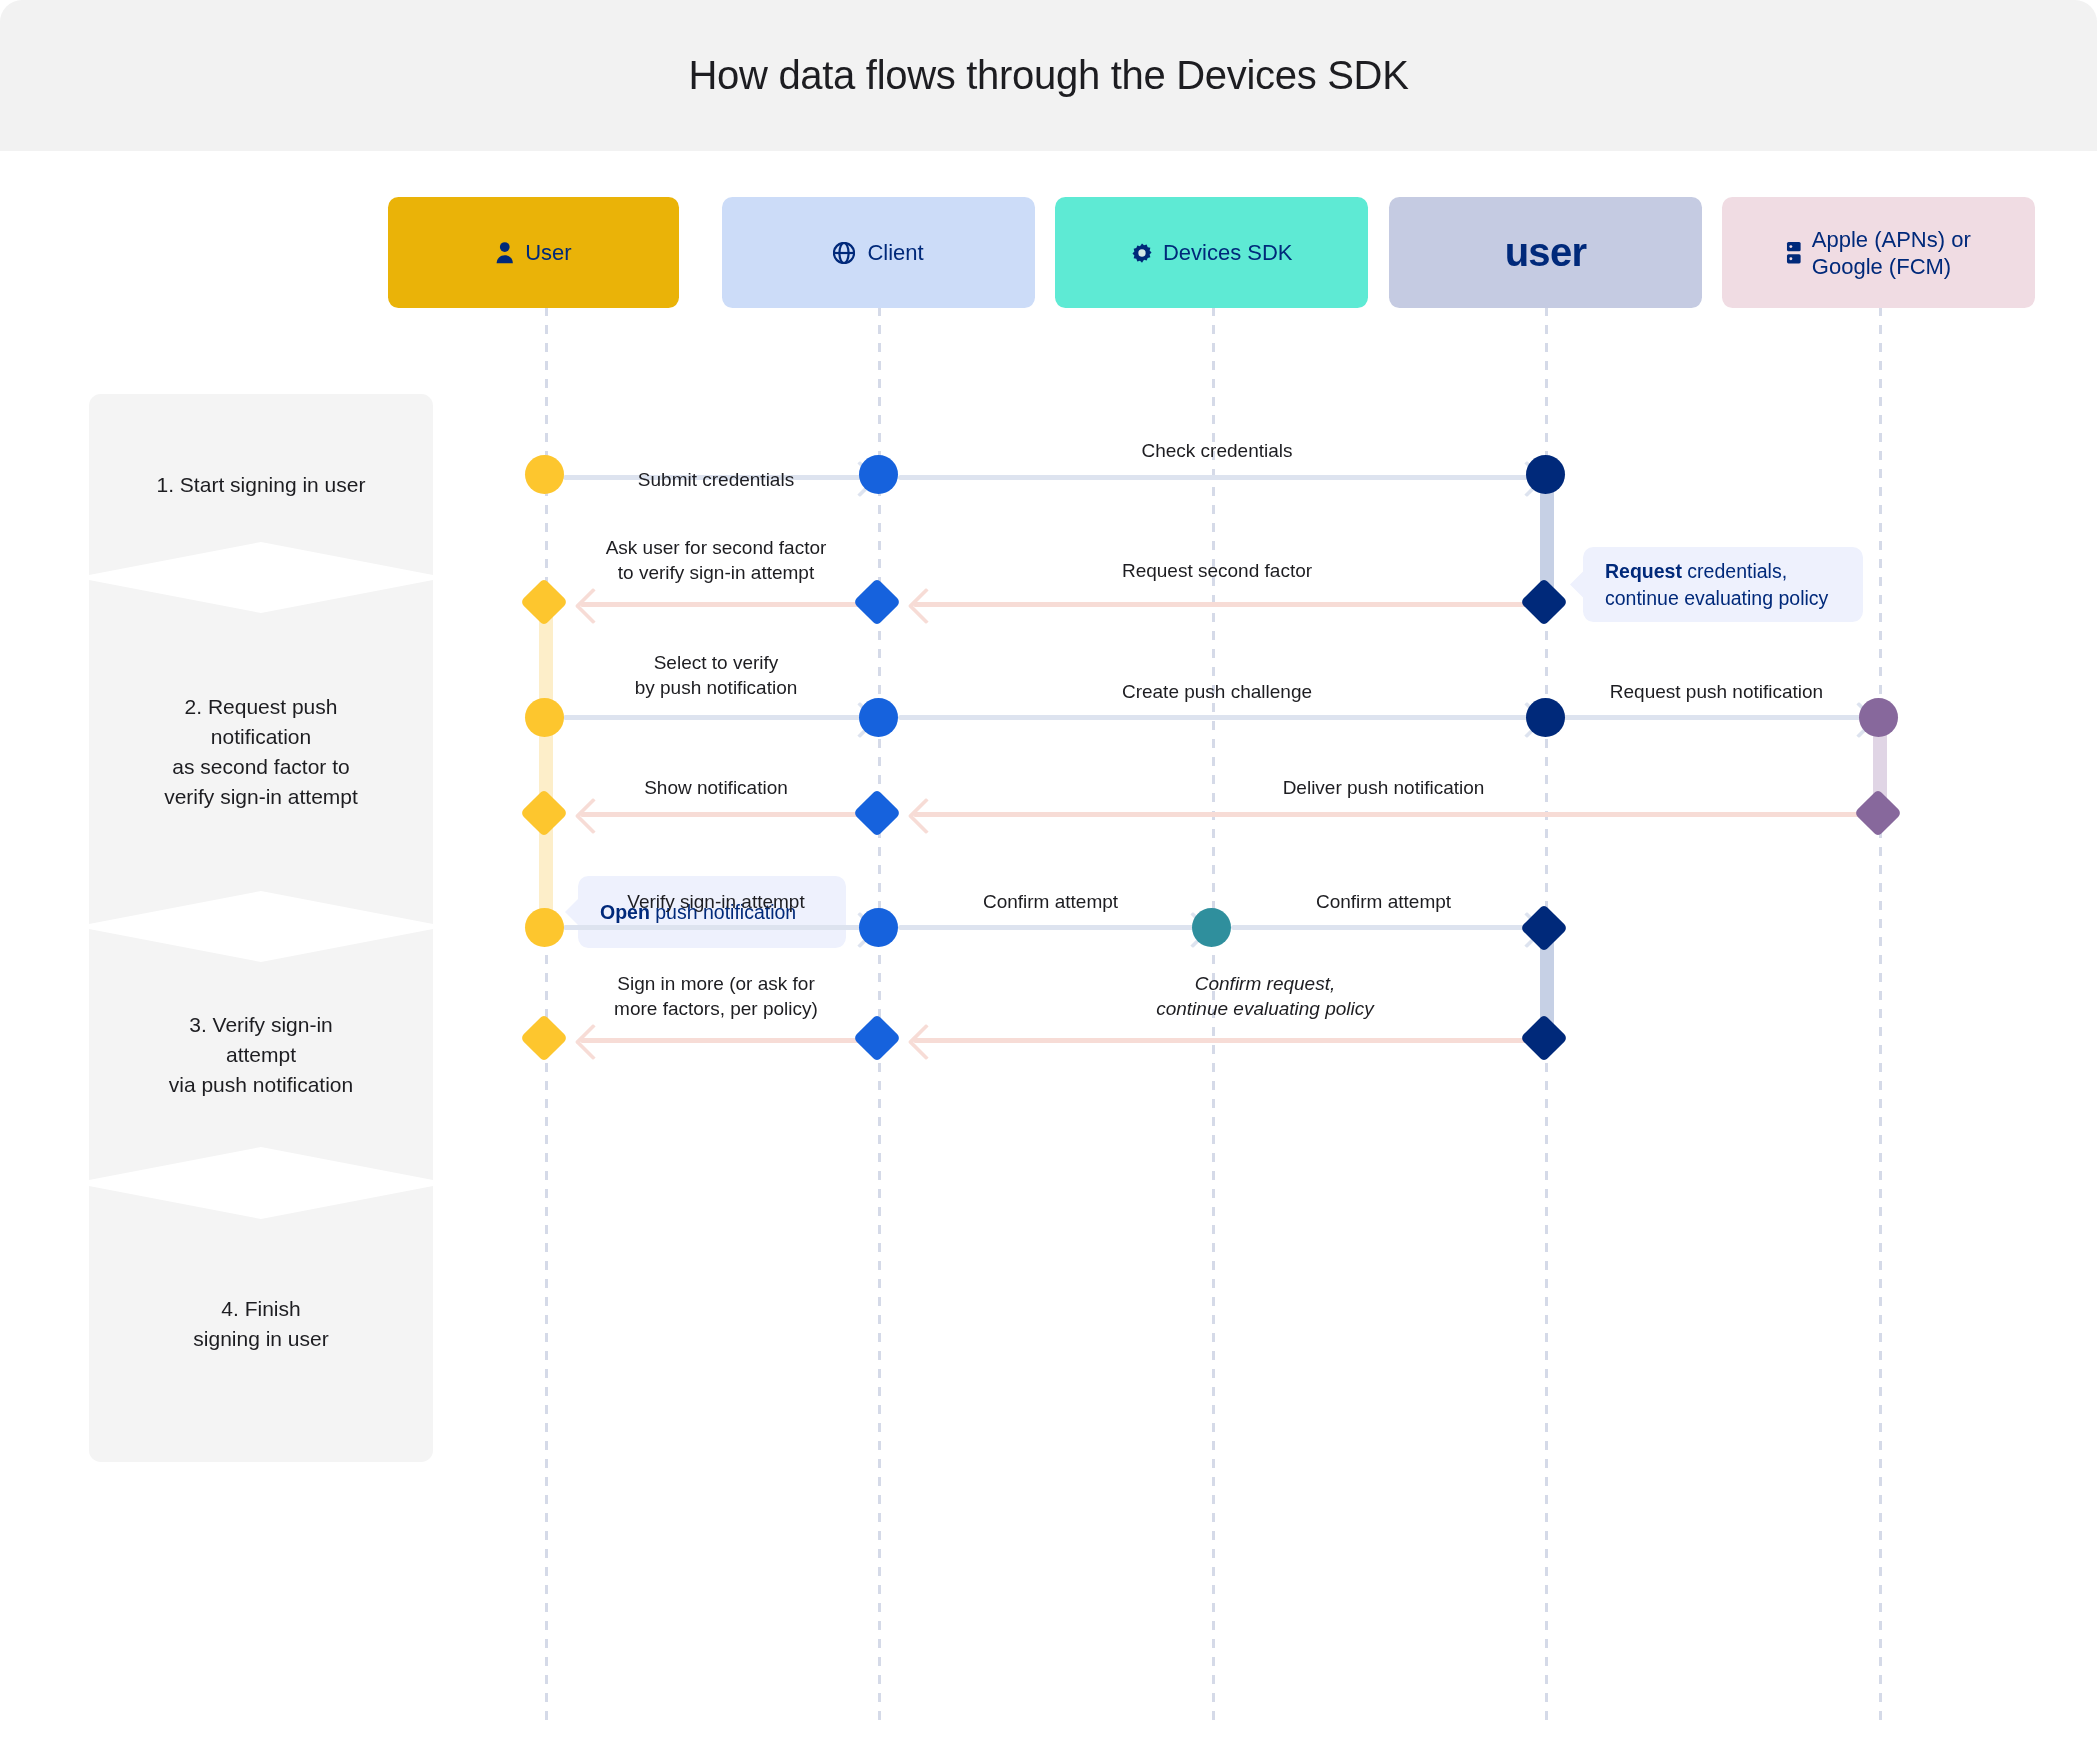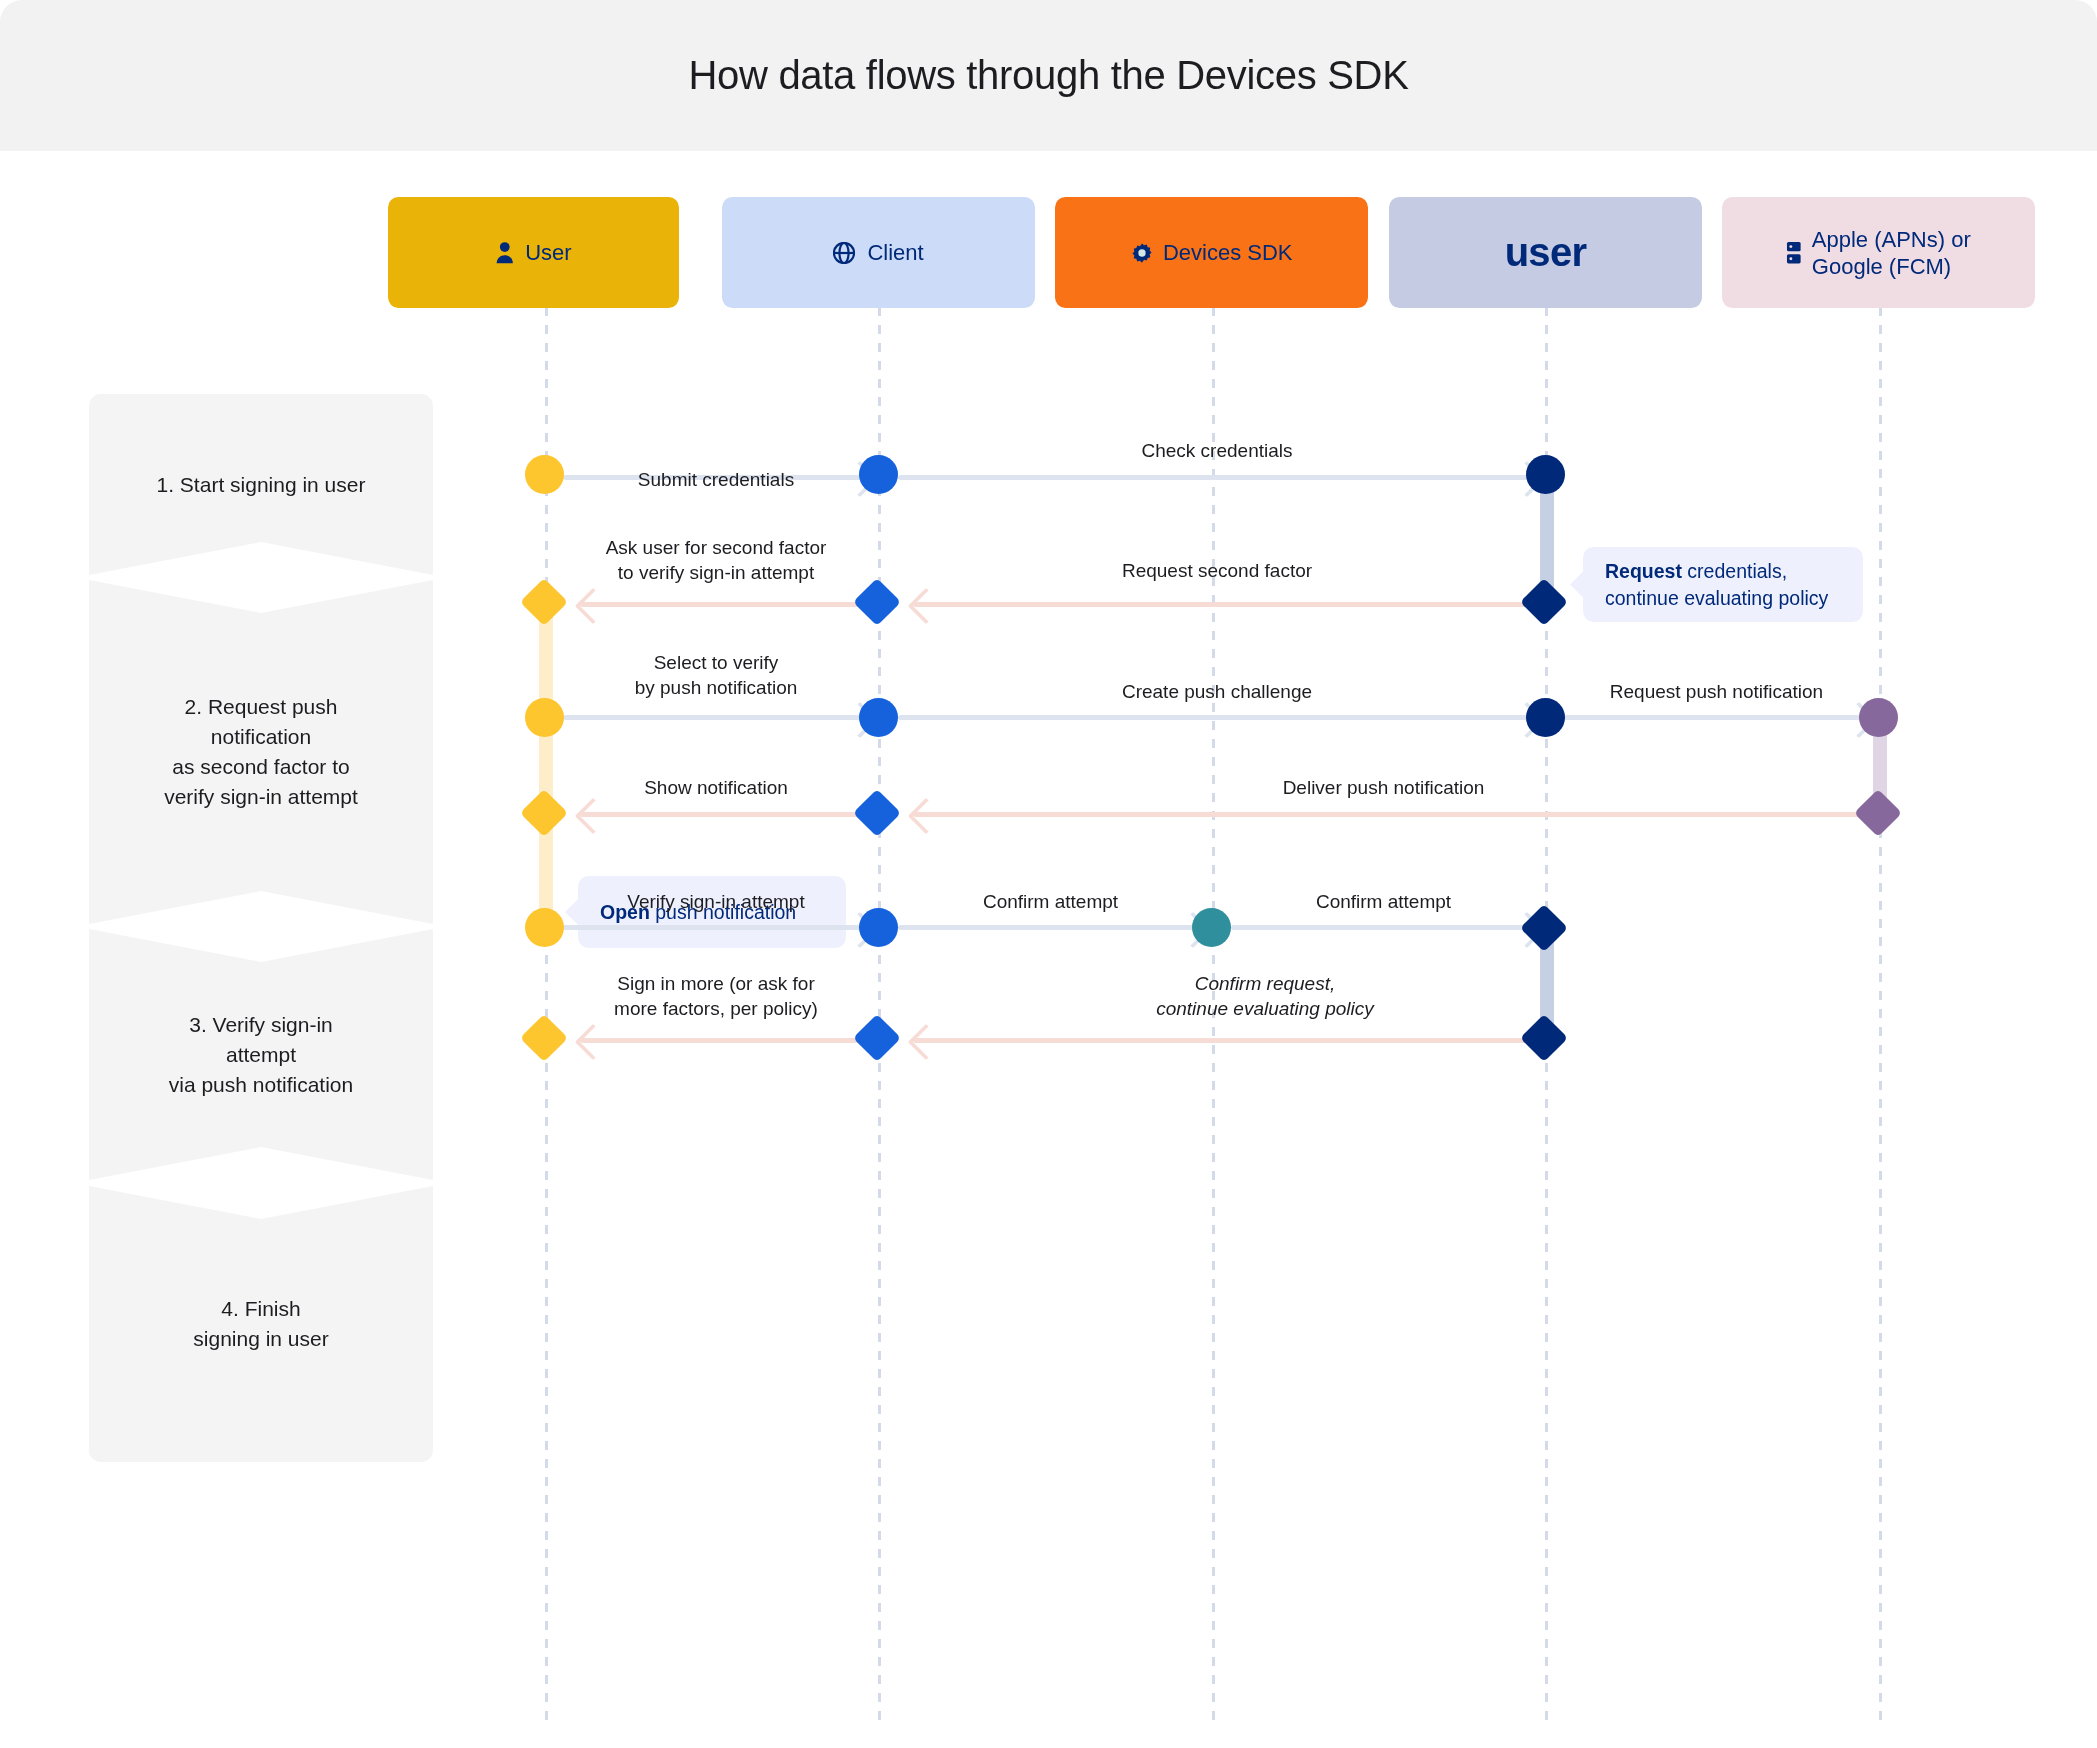--- a/index.html
+++ b/index.html
@@ -237,21 +237,21 @@
       <span class="actor-icon">
         <svg width="22" height="22" viewBox="0 0 24 24">
             <circle cx="12" cy="12" r="11" fill="none" stroke="#00297a" stroke-width="2.4"></circle>
             <ellipse cx="12" cy="12" rx="5" ry="11" fill="none" stroke="#00297a" stroke-width="2.4"></ellipse>
             <line x1="1" y1="12" x2="23" y2="12" stroke="#00297a" stroke-width="2.4"></line>
           </svg>
       </span>
       <span class="actor-label">Client</span>
     </div>
 
-    <div class="actor-box" style="left:1055px; width:313px; background:#f97316;">
+    <div class="actor-box" style="left:1055px; width:313px; background:#5eead4;">
       <span class="actor-icon">
         <svg width="22" height="22" viewBox="0 0 24 24">
             <path fill="#00297a" d="M12 1.5l2.2 2.1 2.9-.8 1.1 2.8 2.9.8-.8 2.9 2.1 2.2-2.1 2.2.8 2.9-2.9.8-1.1 2.8-2.9-.8L12 22.5l-2.2-2.1-2.9.8-1.1-2.8-2.9-.8.8-2.9L1.6 12.5l2.1-2.2-.8-2.9 2.9-.8 1.1-2.8 2.9.8z"></path>
             <circle cx="12" cy="12" r="4" fill="#d5e8e6"></circle>
           </svg>
       </span>
       <span class="actor-label">Devices SDK</span>
     </div>
 
     <div class="actor-box" style="left:1389px; width:313px; background:#c5cbe2;">

